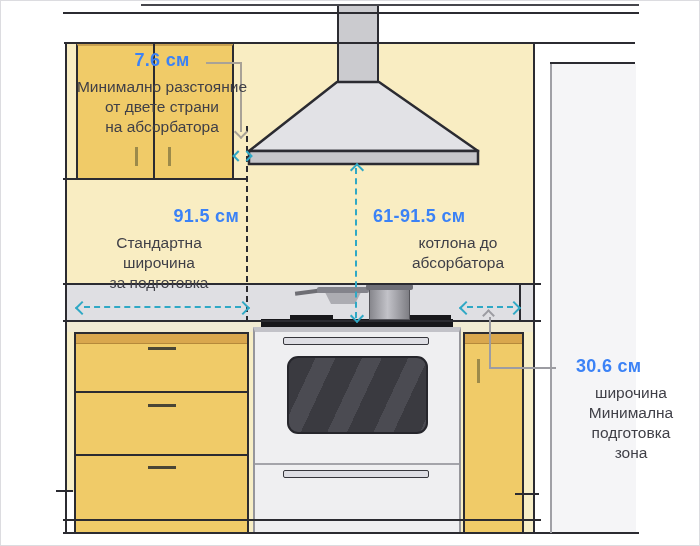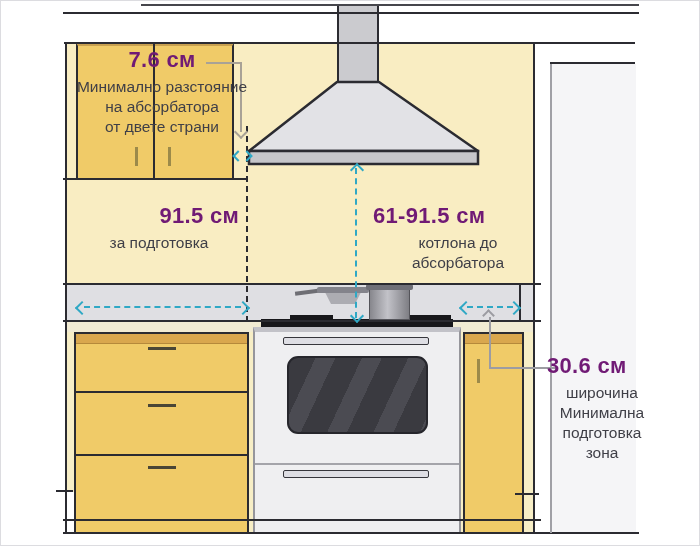--- a/index.html
+++ b/index.html
@@ -19,21 +19,21 @@
   .ch.down{transform:rotate(225deg);}
   .ch.sm{width:6px;height:6px;border-width:2px;}
   .ch.tanc{border-color:#A9A296;}
   .ch.grayc{border-color:#9C9CA2;width:7px;height:7px;border-width:2px;}
   .dash-h{position:absolute;height:0;border-top:2px dashed #2FA8C5;}
   .dash-v{position:absolute;width:0;border-left:2px dashed #2FA8C5;}
   .guide{position:absolute;width:0;border-left:2px dashed #2B2B31;}
   .label{position:absolute;}
   .label.center{text-align:center;}
   .label.right{text-align:right;}
-  .num{font-size:22px;line-height:26px;font-weight:700;color:#701a75;margin-bottom:4px;letter-spacing:.3px;}
+  .num{font-size:18px;line-height:26px;font-weight:700;color:#3b82f6;margin-bottom:4px;letter-spacing:.3px;}
   .desc{font-size:15.5px;line-height:20px;color:#3F3F47;font-weight:500;text-align:center;}
   .cab-band{position:absolute;left:0;top:0;right:0;height:9px;background:#D9A74E;border-bottom:1px solid #B5893B;}
   .handle-bar{position:absolute;background:#4A4636;}
   .appl-handle{position:absolute;background:#DEDEE4;border:1.5px solid #36363C;border-radius:2px;}
 </style>
 </head>
 <body>
 
 <div id="scene">
 
@@ -125,36 +125,37 @@
   <div class="tan" style="left:205px;top:61px;width:35px;height:1.5px;"></div>
   <div class="tan" style="left:239px;top:61px;width:1.5px;height:70px;"></div>
   <div class="ch down tanc" style="left:235px;top:126px;"></div>
   <div class="ch up grayc" style="left:483px;top:310px;"></div>
   <div class="gray" style="left:488px;top:316px;width:1.5px;height:52px;"></div>
   <div class="gray" style="left:488px;top:366px;width:67px;height:1.5px;"></div>
 
   <div class="label center" style="left:62px;top:46px;width:198px;">
     <div class="num">7.6 см</div>
     <div class="desc">Минимално разстояние</div>
+    <div class="desc">от двете страни</div>
     <div class="desc">на абсорбатора</div>
-    <div class="desc">от двете страни</div>
   </div>
 
   <div class="label right" style="left:78px;top:202px;width:160px;">
     <div class="num">91.5 см</div>
+    <div class="desc">Стандартна широчина</div>
     <div class="desc">за подготовка</div>
   </div>
 
   <div class="label" style="left:372px;top:202px;width:170px;">
     <div class="num">61-91.5 см</div>
     <div class="desc">котлона до</div>
     <div class="desc">абсорбатора</div>
   </div>
 
-  <div class="label" style="left:546px;top:352px;width:110px;">
+  <div class="label" style="left:575px;top:352px;width:110px;">
     <div class="num">30.6 см</div>
     <div class="desc">широчина</div>
     <div class="desc">Минимална</div>
     <div class="desc">подготовка</div>
     <div class="desc">зона</div>
   </div>
 
 </div>
 
 </body></html>

